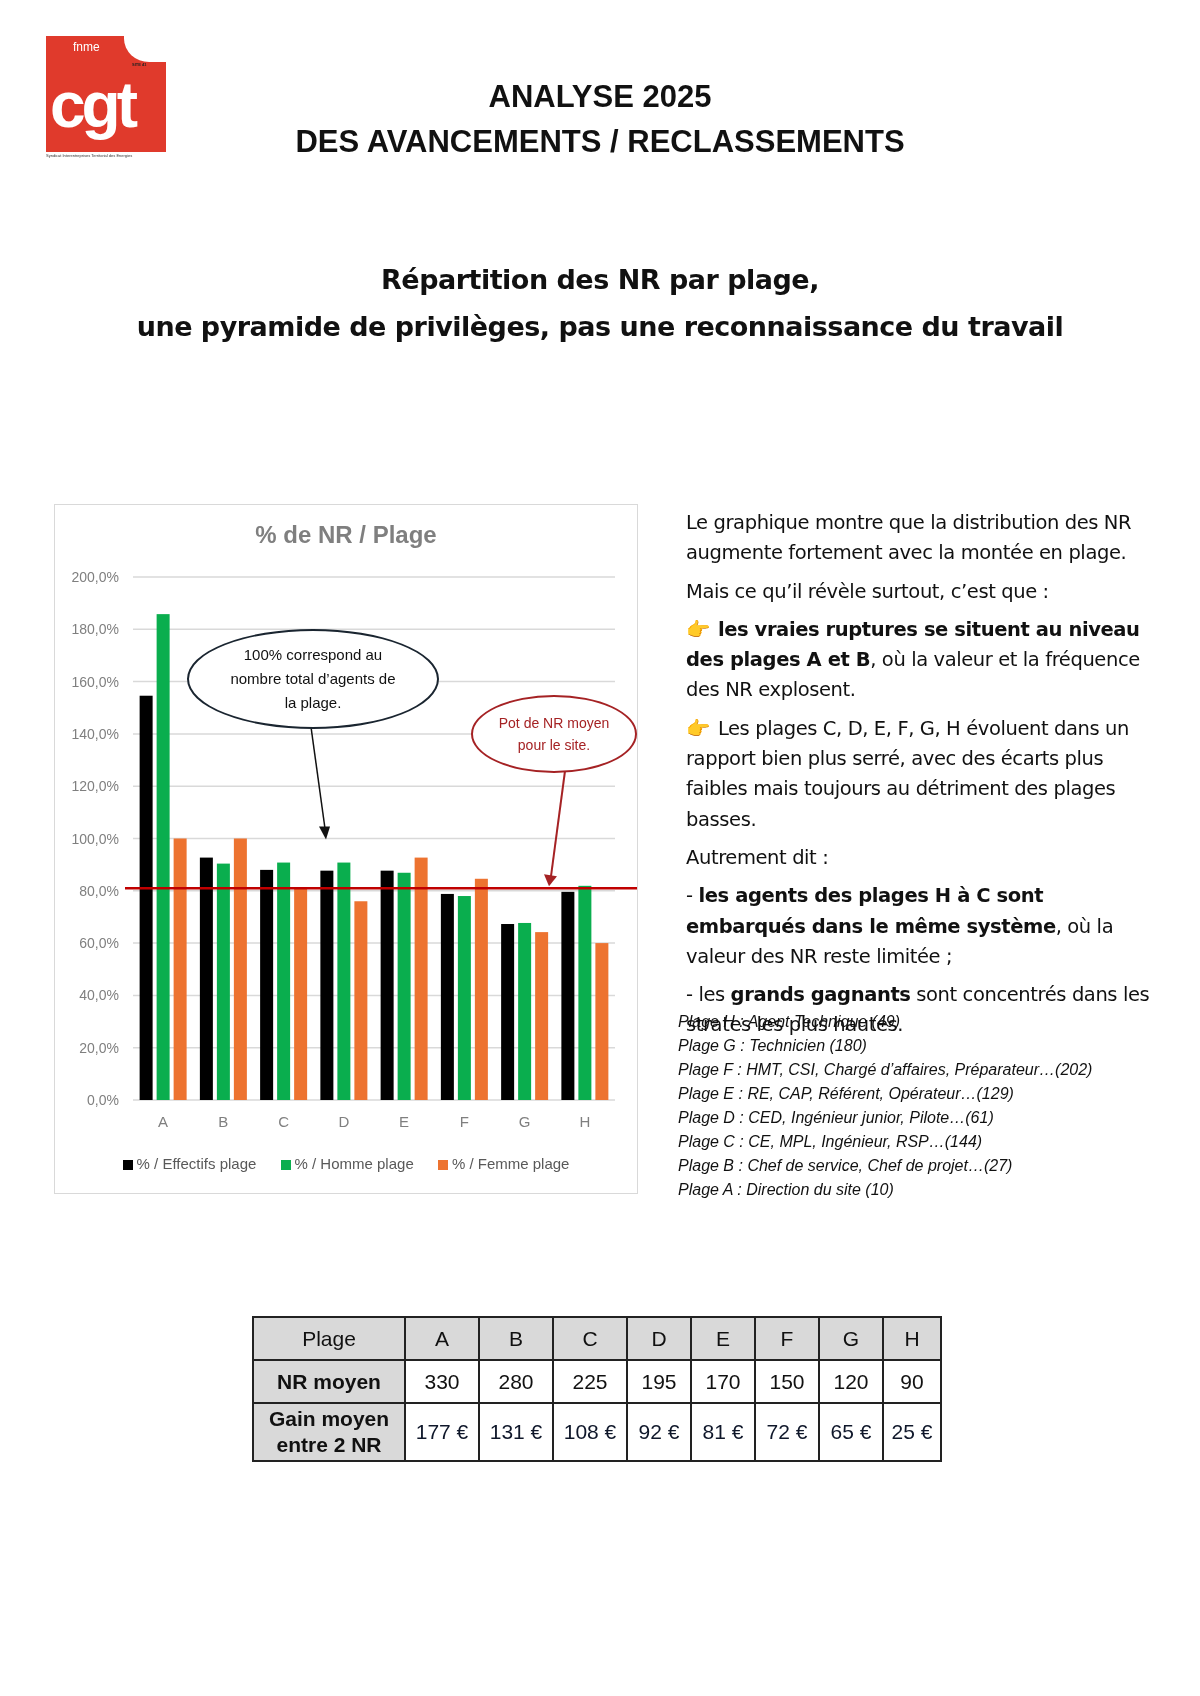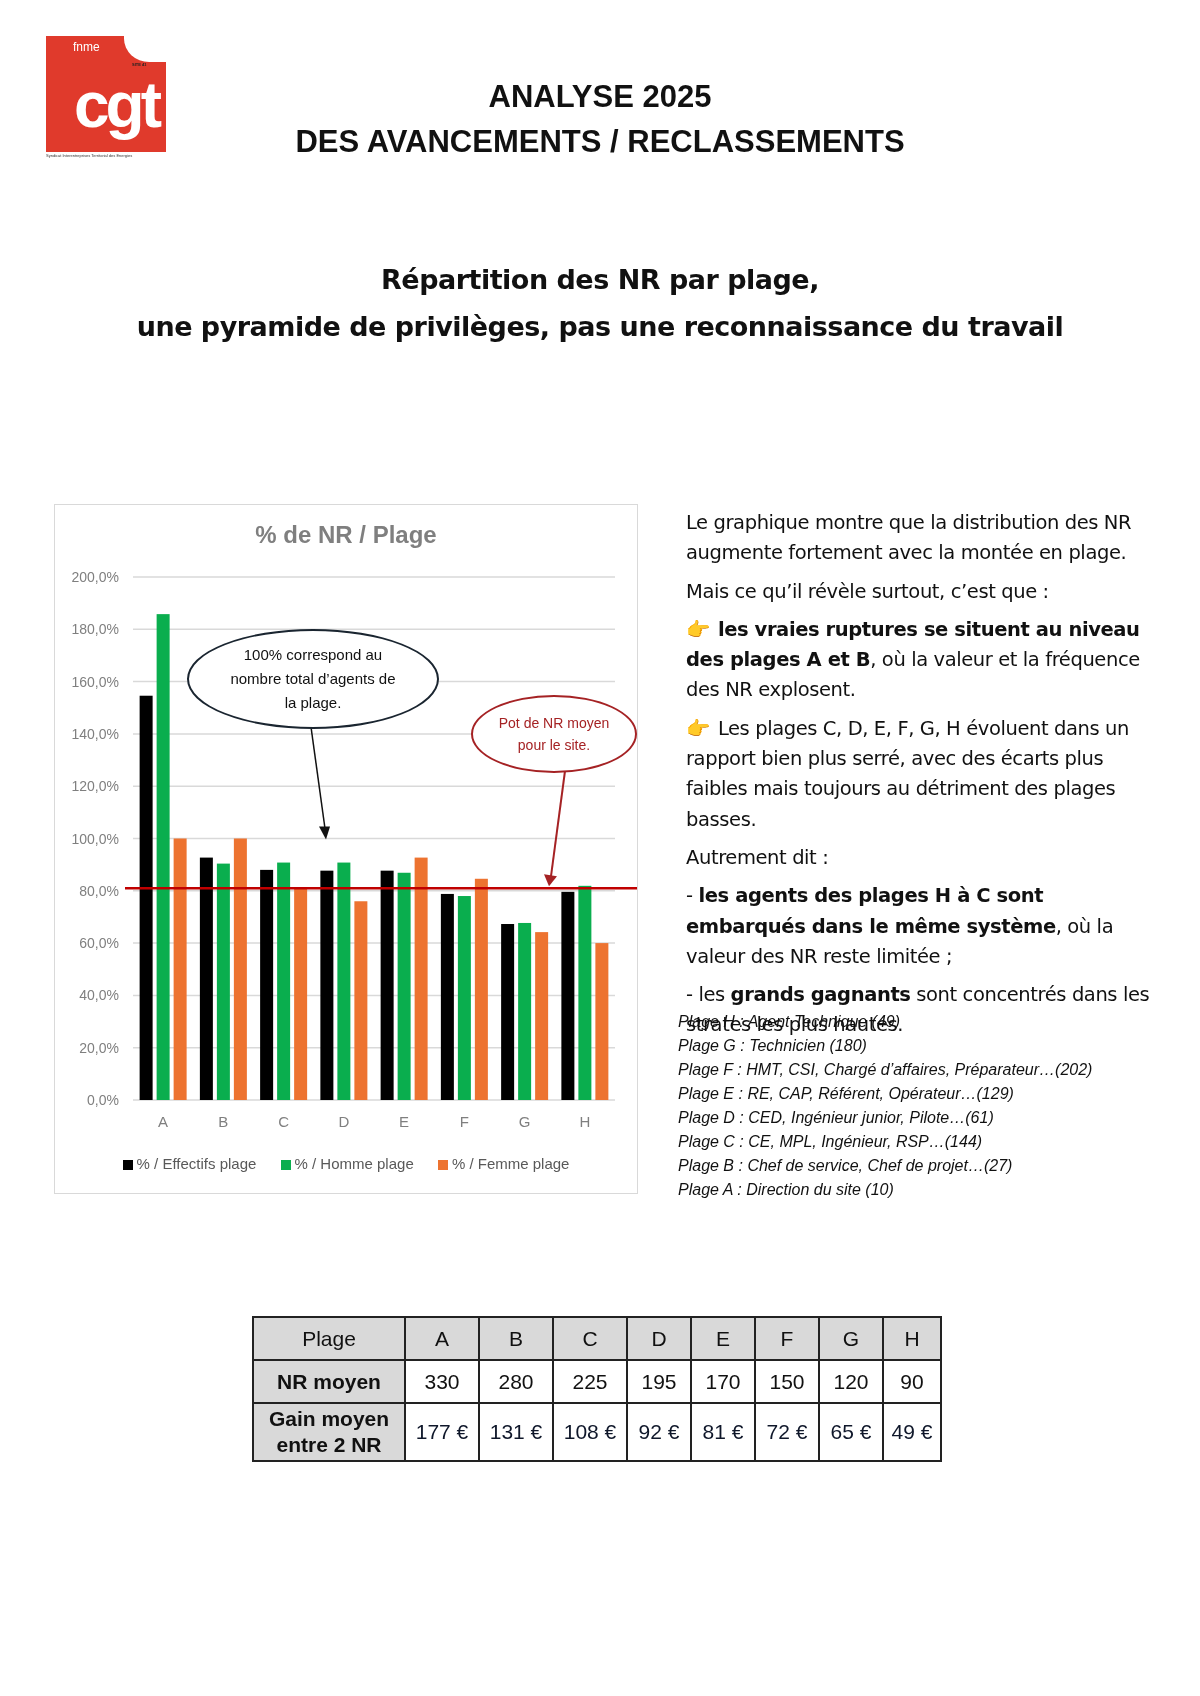--- a/index.html
+++ b/index.html
@@ -1,21 +1,21 @@
 <!DOCTYPE html>
 <html><head>
 <meta charset="utf-8">
 <style>
   html,body{margin:0;padding:0;background:#fff;}
   body{width:1200px;height:1696px;position:relative;font-family:"DejaVu Sans",sans-serif;color:#111;overflow:hidden;}
   .logo{position:absolute;left:46px;top:36px;width:122px;height:126px;}
   .logo-box{position:absolute;left:0;top:0;width:120px;height:116px;background:#e03a2c;overflow:hidden;}
   .logo-fnme{position:absolute;left:10px;top:4px;color:#fff;font-size:12px;font-family:"Liberation Sans",sans-serif;margin-left:17px;}
   .logo-site{position:absolute;left:86px;top:26px;color:#222;font-size:4px;font-family:"Liberation Sans",sans-serif;font-weight:bold;}
-  .logo-cgt{position:absolute;left:4px;top:34px;color:#fff;font-size:64px;font-weight:bold;font-family:"Liberation Sans",sans-serif;letter-spacing:-4px;line-height:70px;margin-left:24px;}
+  .logo-cgt{position:absolute;left:4px;top:34px;color:#fff;font-size:64px;font-weight:bold;font-family:"Liberation Sans",sans-serif;letter-spacing:-4px;line-height:70px;}
   .logo-tag{position:absolute;left:0;top:117px;width:122px;font-size:4px;color:#333;font-family:"Liberation Sans",sans-serif;white-space:nowrap;}
   .map{position:absolute;left:78px;top:0;width:42px;height:26px;background:#fff;border-bottom-left-radius:60% 90%;}
   .header-title{position:absolute;left:250px;top:74px;width:700px;text-align:center;font-family:"Liberation Sans",sans-serif;font-weight:bold;font-size:31px;line-height:45px;}
   .subtitle{position:absolute;left:80px;top:256px;width:1040px;text-align:center;font-family:"DejaVu Sans",sans-serif;font-weight:bold;font-size:27px;line-height:47px;letter-spacing:-0.5px;}
   .chart-frame{position:absolute;left:54px;top:504px;width:582px;height:688px;border:1.5px solid #d9d9d9;background:#fff;}
   .chart-title{position:absolute;left:0;top:16px;width:100%;text-align:center;font-family:"Liberation Sans",sans-serif;font-weight:bold;font-size:24px;color:#7f7f7f;padding-left:0;}
   .chart-svg{position:absolute;left:0;top:0;}
   .legend{position:absolute;left:0;top:650px;width:100%;text-align:center;font-family:"Liberation Sans",sans-serif;font-size:15px;color:#595959;}
   .legend-item{display:inline-block;margin:0 10px;}
   .legend-swatch{display:inline-block;width:10px;height:10px;margin-right:4px;vertical-align:middle;}
@@ -200,16 +200,16 @@
           <div>Gain moyen</div>
           <div>entre 2 NR</div>
         </td>
     <td class="gain">177 €</td>
     <td class="gain">131 €</td>
     <td class="gain">108 €</td>
     <td class="gain">92 €</td>
     <td class="gain">81 €</td>
     <td class="gain">72 €</td>
     <td class="gain">65 €</td>
-    <td class="gain">49 €</td>
+    <td class="gain">25 €</td>
   </tr>
 </tbody>
   </table>
 
 </body></html>

